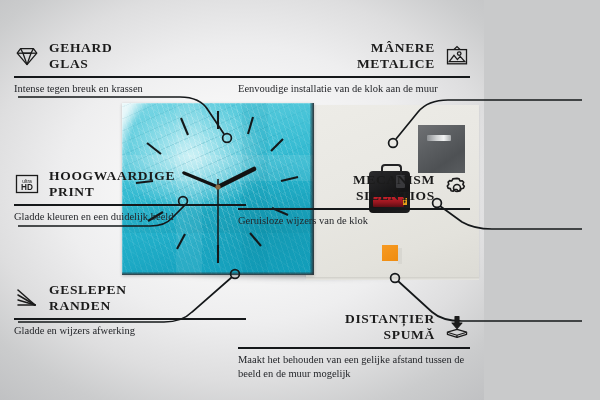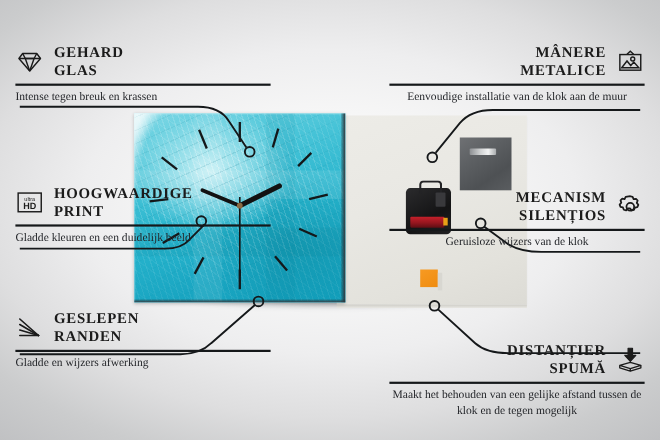--- a/index.html
+++ b/index.html
@@ -2,21 +2,21 @@
 <html><head>
 <meta charset="utf-8">
 <style>
   html,body{margin:0;padding:0;}
   body{
     width:600px;height:400px;overflow:hidden;
     font-family:"Liberation Serif",serif;
     background:#c9cacb;
   }
   #stage{
-    position:relative;width:600px;height:400px;
+    position:relative;width:484px;height:400px;
     background:
       radial-gradient(ellipse 78% 72% at 50% 46%,
         #fbfbfb 0%, #f7f7f7 26%, #eeeeef 48%, #dededf 68%, #cbcccd 84%, #bfc0c2 100%);
   }
 
   
   #product{position:absolute;left:122px;top:103px;width:357px;height:176px;}
 
   .shadow-soft{
     position:absolute;left:2px;top:166px;width:352px;height:16px;
@@ -122,21 +122,21 @@
     font-family:"Liberation Serif",serif;
     font-size:13.5px;font-weight:bold;letter-spacing:.7px;color:#1b1b1b;
     line-height:1.22;text-transform:uppercase;
   }
   .callout.right .ttl{text-align:right;}
   .rule{height:1.6px;background:#15181a;margin:3px 0 4px 0;width:100%;}
   .desc{
     font-family:"Liberation Serif",serif;
     font-size:10.5px;color:#24262a;line-height:1.35;
   }
-  .callout.right .desc{text-align:center;}
+  .callout.right .desc{text-align:left;}
   .ico{width:26px;height:26px;flex:0 0 26px;display:block;}
   .ico svg{display:block;width:26px;height:26px;}
 
   #c-glas{left:14px;top:40px;}
   #c-print{left:14px;top:168px;}
   #c-randen{left:14px;top:282px;}
   #c-manere{right:14px;top:40px;}
   #c-mecanism{right:14px;top:172px;}
   #c-distantier{right:14px;top:277px;margin-top:34px;}
   .callout.right{left:auto;}
@@ -321,16 +321,16 @@
         </g>
             <g fill="none" stroke="#1b1b1b" stroke-width="1.2" stroke-linejoin="round">
           <path d="M13 15.4 L3.4 18.2 L13 21.2 L22.6 18.2 Z"></path>
           <path d="M3.4 18.2 v2.2 L13 23.4 v-2.2"></path>
           <path d="M22.6 18.2 v2.2 L13 23.4"></path>
         </g>
           </svg>
       </span>
     </div>
     <div class="rule"></div>
-    <div class="desc">Maakt het behouden van een gelijke afstand tussen de klok en de tegen mogelijk</div>
+    <div class="desc">Maakt het behouden van een gelijke afstand tussen de beeld en de muur mogelijk</div>
   </div>
 
 </div>
 
 </body></html>

